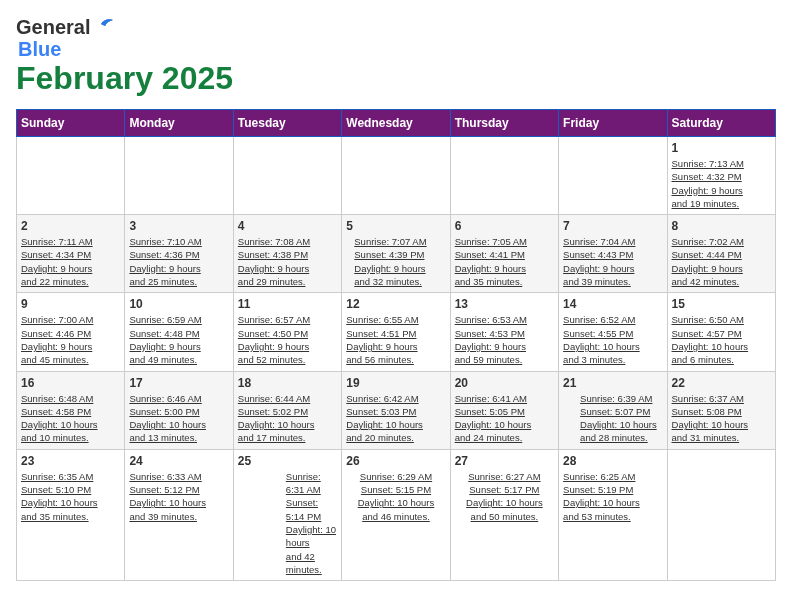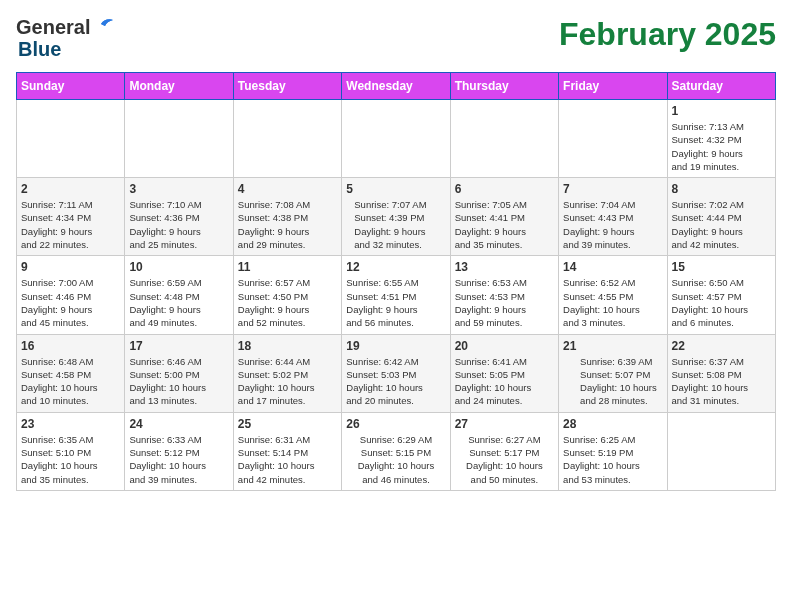--- a/index.html
+++ b/index.html
@@ -8,20 +8,21 @@
       background: #fff;
       width: 792px;
       min-height: 612px;
       padding: 16px;
     }
     .header {
       display: flex;
       justify-content: space-between;
       align-items: flex-start;
       margin-bottom: 12px;
+      flex-direction: column;
     }
     .logo {
       display: flex;
       flex-direction: column;
       align-items: flex-start;
     }
     .logo-text {
       font-size: 18px;
       font-weight: bold;
       color: #333;
@@ -42,21 +43,21 @@
     .location {
       font-size: 14px;
       color: #555;
     }
     .calendar {
       width: 100%;
       border-collapse: collapse;
       border: 1px solid #ccc;
     }
     .calendar th {
-      background: #d946ef;
+      background: #701a75;
       color: #fff;
       font-size: 12px;
       font-weight: bold;
       padding: 6px 4px;
       text-align: left;
       border: 1px solid #1a5abf;
     }
     .calendar td {
       vertical-align: top;
       border: 1px solid #ccc;
@@ -76,40 +77,41 @@
     .day-num {
       font-size: 12px;
       font-weight: bold;
       margin-bottom: 2px;
       display: block;
     }
     .day-info {
       font-size: 9.5px;
       color: #333;
       line-height: 1.4;
+      text-decoration: underline;
     }
     .empty-cell {
       background: #fff;
     }
   </style>
 </head>
 <body>
 
 <div class="header">
   <div class="logo">
     <div class="logo-row">
       <div>
         <div style="display:flex;align-items:center;">
           <span class="logo-text" style="color:#333;font-size:20px;font-weight:bold;">General</span>
           <svg width="22" height="18" viewBox="0 0 22 18" style="margin-left:1px;margin-top:-4px;">
             <path d="M10 8 C12 4, 18 2, 22 4 C18 5, 15 7, 14 10 Z" fill="#2a7ae2"></path>
             <path d="M10 8 C12 4, 18 2, 22 4 C18 5, 15 7, 14 10 Z" fill="#2a7ae2"></path>
           </svg>
         </div>
-        <span class="logo-text" style="color:#0c4a6e;font-size:20px;font-weight:bold;margin-left:2px;">Blue</span>
+        <span class="logo-text" style="color:#3b82f6;font-size:20px;font-weight:bold;margin-left:2px;">Blue</span>
       </div>
     </div>
   </div>
   <div class="title-block">
     <div class="month-title">February 2025</div>
   </div>
 </div>
 
 <table class="calendar">
   <thead>
@@ -302,21 +304,21 @@
         </td>
         <td>
           <span class="day-num">24</span>
           <div class="day-info" style="white-space: pre-line;">Sunrise: 6:33 AM
 Sunset: 5:12 PM
 Daylight: 10 hours
 and 39 minutes.</div>
         </td>
         <td>
           <span class="day-num">25</span>
-          <div class="day-info" style="white-space: pre-line;">Sunrise: 6:31 AM
+          <div class="day-info" style="white-space: pre-line; margin-left: 48px;">Sunrise: 6:31 AM
 Sunset: 5:14 PM
 Daylight: 10 hours
 and 42 minutes.</div>
         </td>
         <td>
           <span class="day-num">26</span>
           <div class="day-info" style="white-space: pre-line; text-align: center;">Sunrise: 6:29 AM
 Sunset: 5:15 PM
 Daylight: 10 hours
 and 46 minutes.</div>

